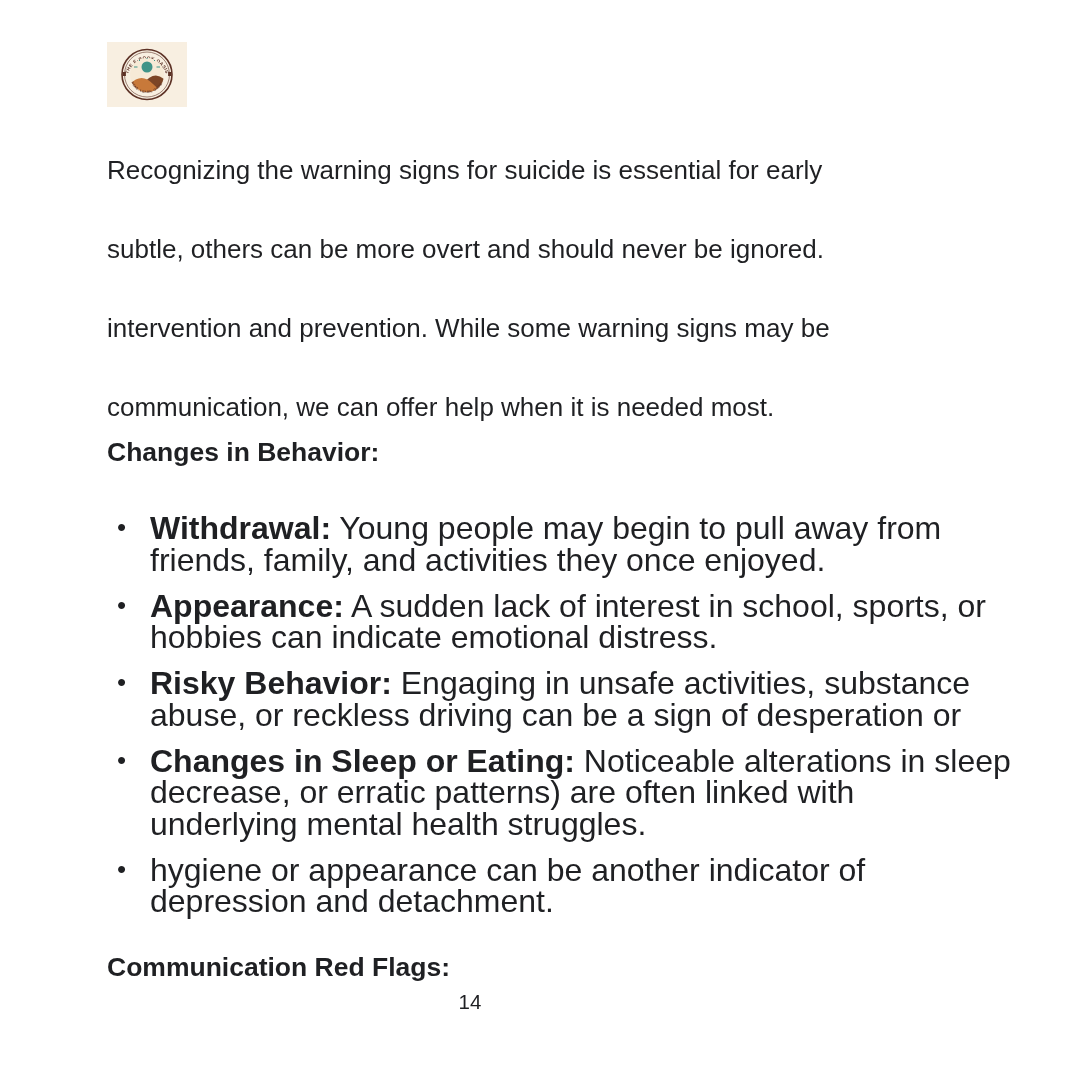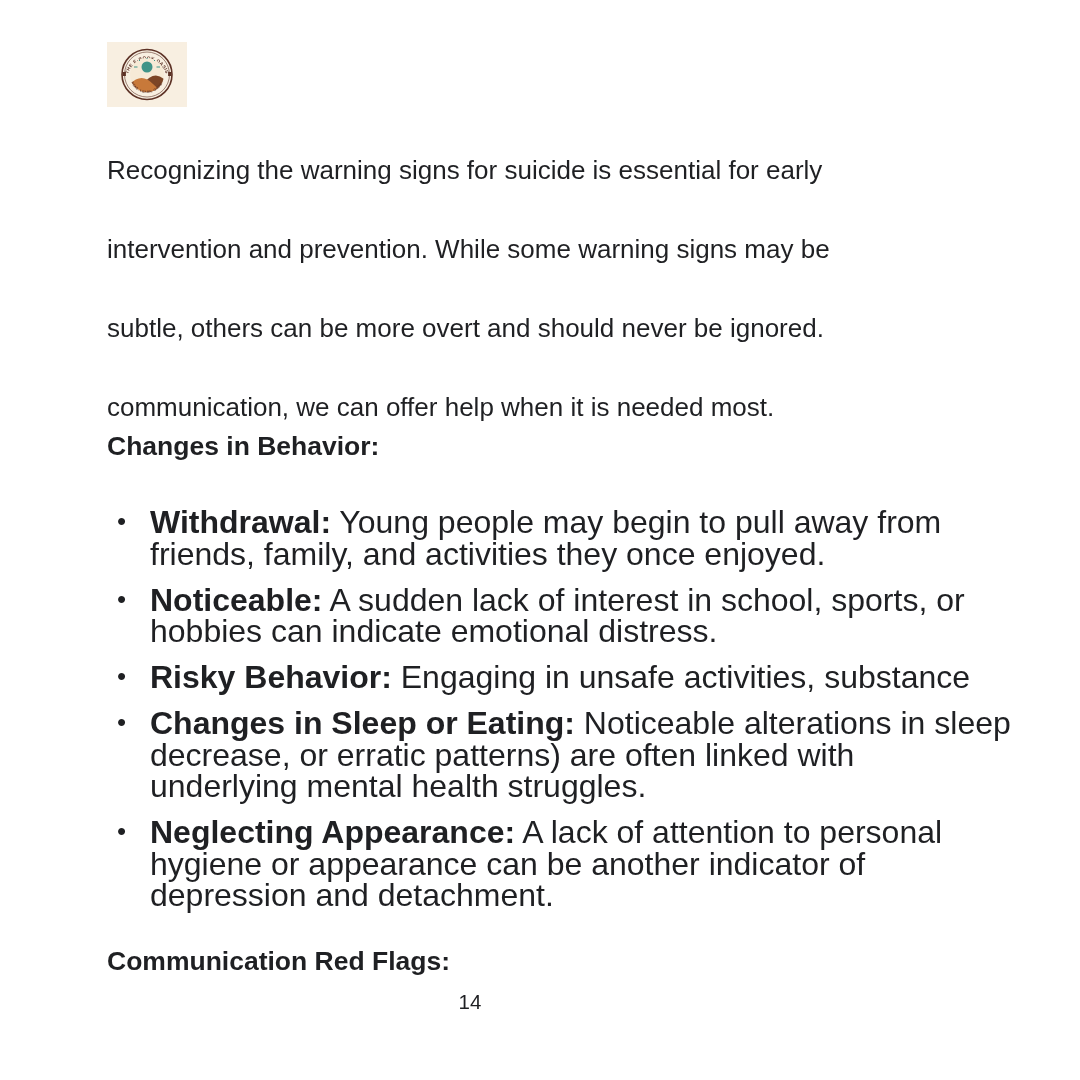--- a/index.html
+++ b/index.html
@@ -26,21 +26,21 @@
     height: 65px;
     display: block;
   }
   .intro {
     margin-top: 6px;
     font-size: 26px;
     line-height: 31px;
   }
   .intro div { white-space: nowrap; margin-top: 48px; }
   .section-heading {
-    margin-top: 8px;
+    margin-top: 14px;
     font-size: 26.5px;
     font-weight: 700;
     line-height: 30px;
     white-space: nowrap;
   }
   ul.bullets {
     margin: 46px 0 0 0;
     padding: 0;
     list-style: none;
   }
@@ -109,46 +109,46 @@
     </g>
     <rect x="15.5" y="30" width="3.4" height="4" fill="#5d3226"></rect>
     <rect x="61.1" y="30" width="3.4" height="4" fill="#5d3226"></rect>
     <text class="arc-text" font-size="3.2" letter-spacing="0.3" text-anchor="middle">
       <textPath href="#arcBottom" startOffset="50%">READ. LEARN. GROW.</textPath>
     </text>
   </svg>
 
   <div class="intro">
     <div>Recognizing the warning signs for suicide is essential for early</div>
+    <div>subtle, others can be more overt and should never be ignored.</div>
     <div>intervention and prevention. While some warning signs may be</div>
-    <div>subtle, others can be more overt and should never be ignored.</div>
     <div>communication, we can offer help when it is needed most.</div>
   </div>
 
   <div class="section-heading">Changes in Behavior:</div>
 
   <ul class="bullets">
     <li>
       <div class="li-line"><span class="term">Withdrawal:</span> <span>Young people may begin to pull away from</span></div>
       <div class="li-line">friends, family, and activities they once enjoyed.</div>
     </li>
     <li>
-      <div class="li-line"><span class="term">Noticeable:</span> <span>A sudden lack of interest in school, sports, or</span></div>
+      <div class="li-line"><span class="term">Appearance:</span> <span>A sudden lack of interest in school, sports, or</span></div>
       <div class="li-line">hobbies can indicate emotional distress.</div>
     </li>
     <li>
       <div class="li-line"><span class="term">Risky Behavior:</span> <span>Engaging in unsafe activities, substance</span></div>
+      <div class="li-line">abuse, or reckless driving can be a sign of desperation or</div>
     </li>
     <li>
       <div class="li-line"><span class="term">Changes in Sleep or Eating:</span> <span>Noticeable alterations in sleep</span></div>
       <div class="li-line">decrease, or erratic patterns) are often linked with</div>
       <div class="li-line">underlying mental health struggles.</div>
     </li>
     <li>
-      <div class="li-line"><span class="term">Neglecting Appearance:</span> <span>A lack of attention to personal</span></div>
       <div class="li-line">hygiene or appearance can be another indicator of</div>
       <div class="li-line">depression and detachment.</div>
     </li>
   </ul>
 
   <div class="section-heading second">Communication Red Flags:</div>
 
 </div>
 
 <div class="page-number">14</div>

